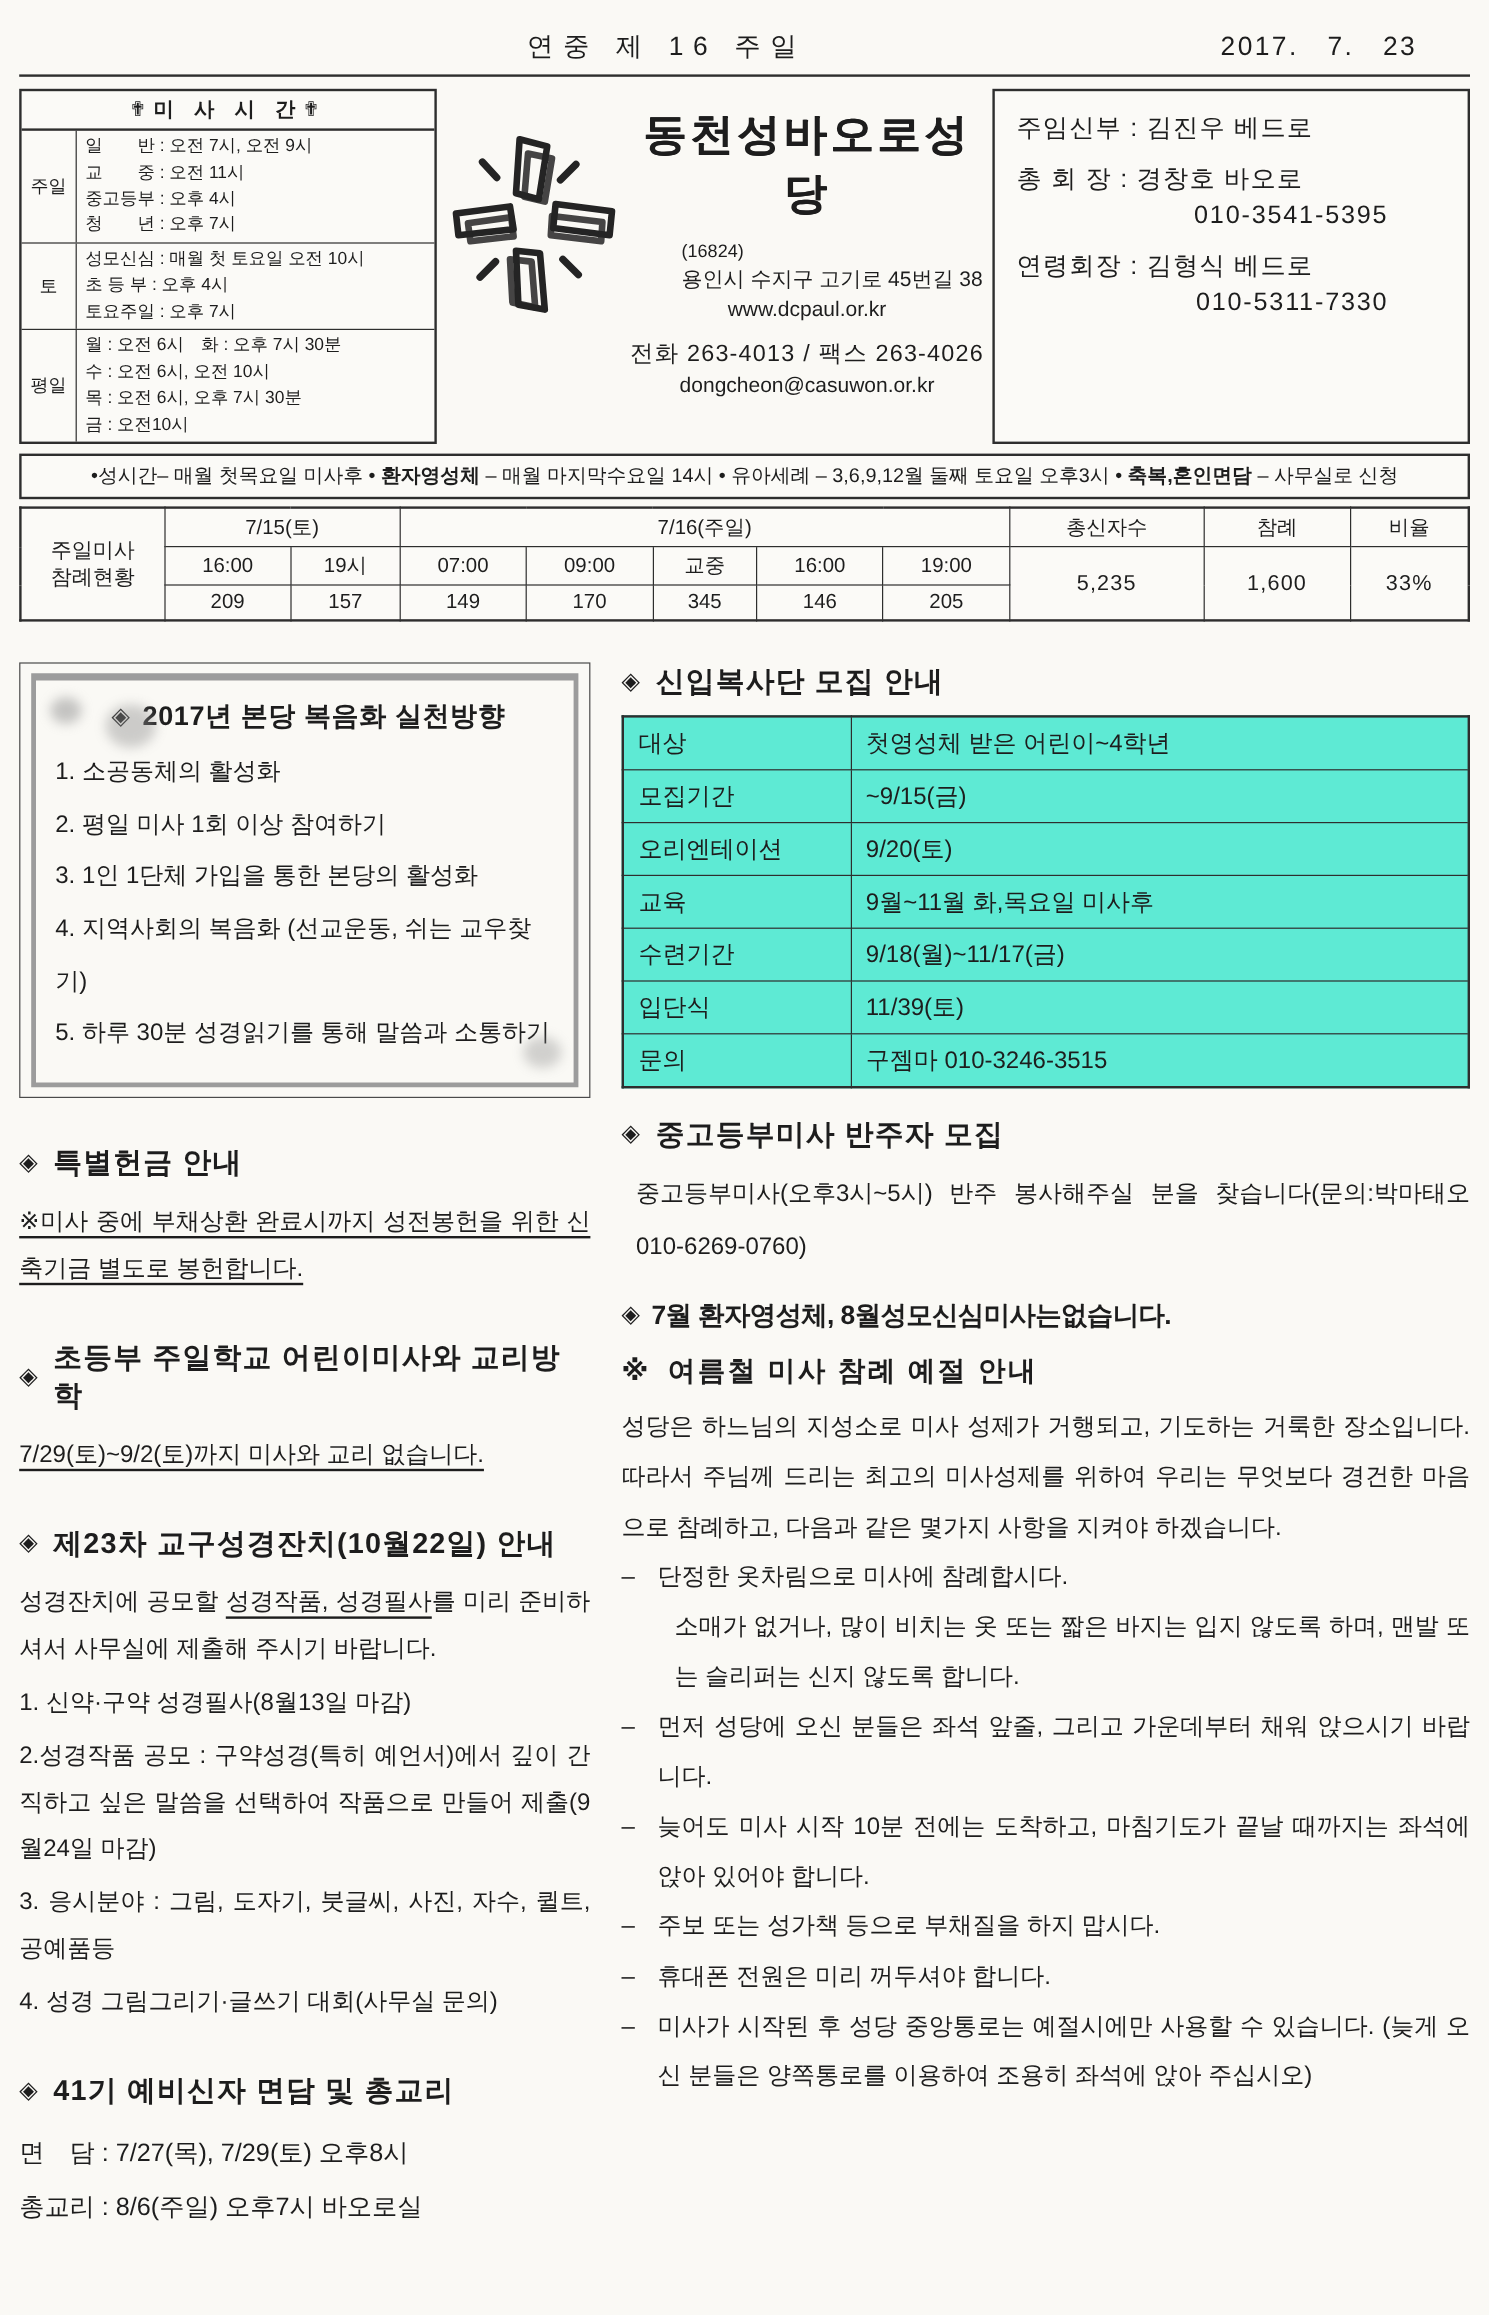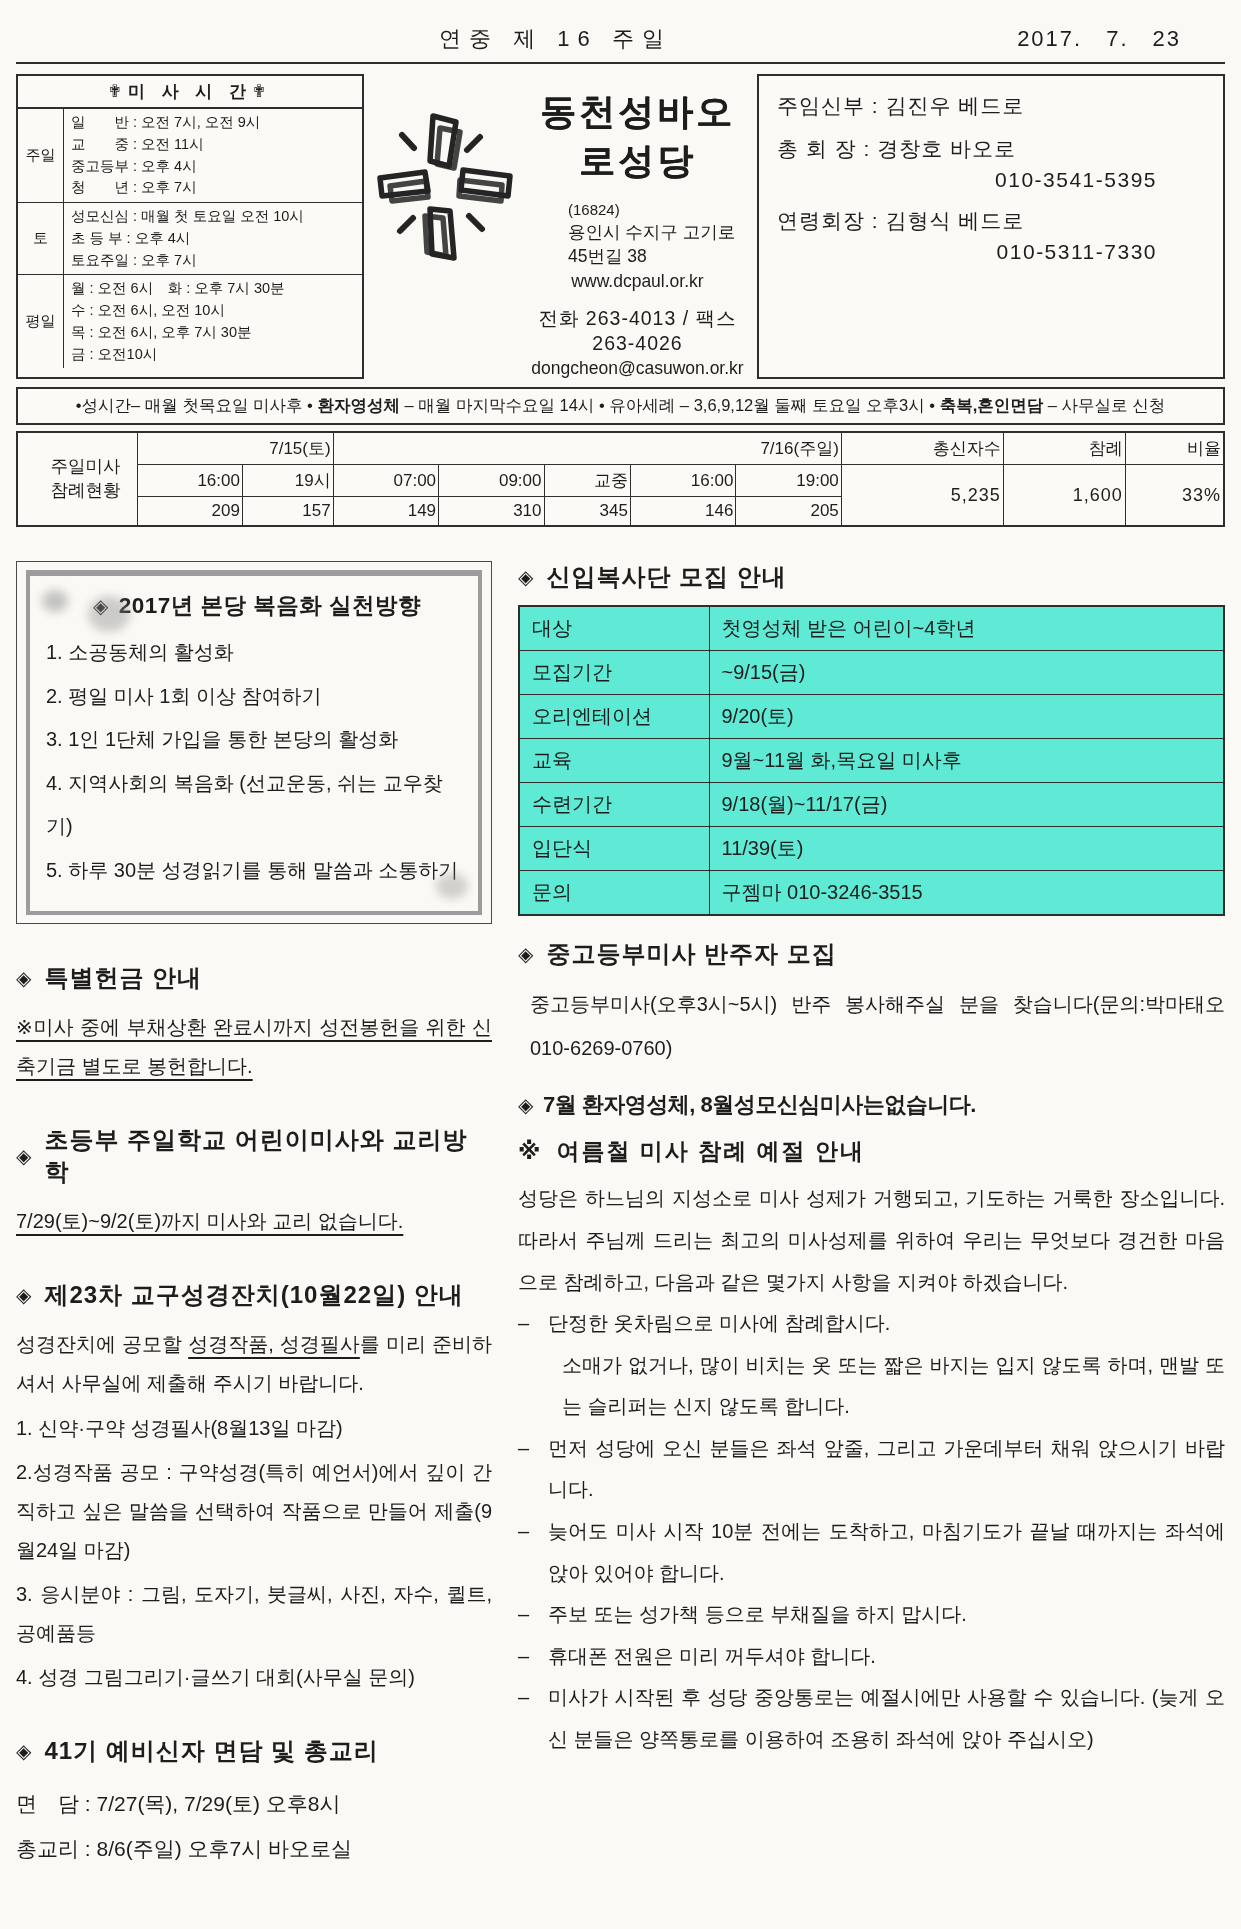--- a/index.html
+++ b/index.html
@@ -32,35 +32,35 @@
   .logo-wrap { width: 152px; flex: none; padding-top: 30px; }
   .center-info { flex: 1; text-align: center; }
   .church-name { font-size: 36px; font-weight: bold; letter-spacing: 3px; margin-top: 12px;
                  text-shadow: 0.6px 0 0 currentColor; }
   .church-postal { margin-top: 15px; font-size: 15px; text-align: left; padding-left: 46px; }
   .church-address { font-size: 17.5px; text-align: left; padding-left: 46px; margin-top: 2px; }
   .church-web { font-size: 17.5px; margin-top: 3px; }
   .church-phone { font-size: 19.5px; margin-top: 13px; letter-spacing: 1px; }
   .church-email { font-size: 17.5px; margin-top: 3px; }
 
-  .contact-box { width: 468px; flex: none; border: 2px solid #2e2e2e; padding: 16px 18px;
+  .contact-box { width: 398px; flex: none; border: 2px solid #2e2e2e; padding: 16px 18px;
                  font-size: 21px; background: #fbfaf7; }
   .cb-row { margin-bottom: 15px; }
   .cb-label { letter-spacing: 1px; }
   .cb-phone { text-align: right; padding-right: 48px; margin-top: 5px; letter-spacing: 1.5px; }
 
   
   .notice-bar { border: 2px solid #2e2e2e; margin-top: 8px; padding: 6px 10px;
                 font-size: 16.5px; text-align: center; background: #fbfaf7; }
   .notice-bar .b { font-weight: bold; }
 
   
   .att-table { width: 100%; border-collapse: collapse; margin-top: 6px; font-size: 17px;
                border: 2.5px solid #2e2e2e; background: #fbfaf7; }
-  .att-table td { border: 1.8px solid #2e2e2e; text-align: right; padding: 4px 2px; }
+  .att-table td { border: 1.8px solid #2e2e2e; text-align: center; padding: 4px 2px; }
   .att-label { width: 120px; font-size: 17.5px; line-height: 1.35; padding: 2px 16px !important; }
   .att-sum { font-size: 18px; letter-spacing: 1px; }
 
   
   .cols { display: flex; gap: 26px; margin-top: 34px; min-height: 1245px; align-items: flex-start; }
   .col-left { width: 476px; flex: none; }
   .col-right { flex: 1; min-width: 0; }
 
   
   .evbox { border: 1.5px solid #4a4a4a; padding: 8px 9px; position: relative; }
@@ -214,21 +214,21 @@
       <td>16:00</td>
       <td>19:00</td>
       <td rowspan="2" class="att-sum">5,235</td>
       <td rowspan="2" class="att-sum">1,600</td>
       <td rowspan="2" class="att-sum">33%</td>
     </tr>
     <tr>
       <td>209</td>
       <td>157</td>
       <td>149</td>
-      <td>310</td>
+      <td>170</td>
       <td>345</td>
       <td>146</td>
       <td>205</td>
     </tr>
   </tbody>
     </table>
 
   <div class="cols">
 
     <div class="col-left">

